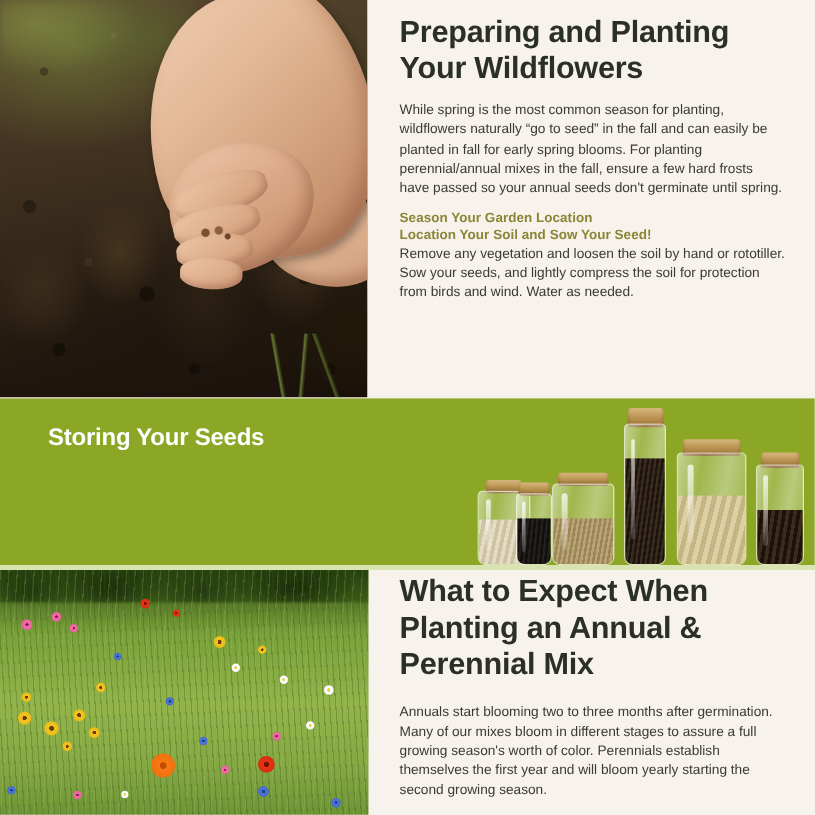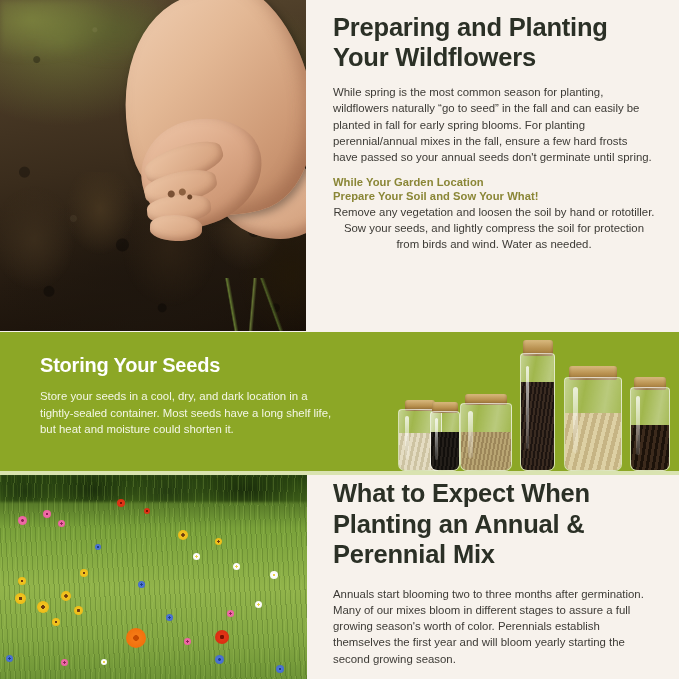--- a/index.html
+++ b/index.html
@@ -132,21 +132,21 @@
     margin-bottom:12px;
   }
   .sub{
     font-size:11.2px; font-weight:700; color:#8A8636;
     letter-spacing:.05px; margin-bottom:2px;
   }
   p.body{
     font-size:11.4px; line-height:1.42; color:#3C3A35;
     margin-bottom:11px;
   }
-  p.body.last{ margin-bottom:0;text-align:center; }
+  p.body.last{ margin-bottom:0; }
 
   
   #green-band{
     left:0; top:332px; width:679px; height:139px;
     background:#8CA726;
     overflow:hidden;
   }
   #green-stripe{
     left:0; top:471px; width:679px; height:4px;
     background:#D9E3B0;
@@ -277,33 +277,32 @@
   </div>
 
   <div class="panel" id="section1-text">
     <h1 class="title">Preparing and Planting Your Wildflowers</h1>
 
     <div>
       <p class="body">While spring is the most common season for planting, wildflowers naturally “go to seed” in the fall and can easily be planted in fall for early spring blooms. For planting perennial/annual mixes in the fall, ensure a few hard frosts have passed so your annual seeds don't germinate until spring.</p>
     </div>
 
     <div>
-      <div class="sub">While Your Garden Location</div>
+      <div class="sub">Season Your Garden Location</div>
     </div>
 
     <div>
-      <div class="sub">Prepare Your Soil and Sow Your What!</div>
+      <div class="sub">Location Your Soil and Sow Your Seed!</div>
       <p class="body last">Remove any vegetation and loosen the soil by hand or rototiller. Sow your seeds, and lightly compress the soil for protection from birds and wind. Water as needed.</p>
     </div>
   </div>
 
   <div class="panel" id="green-band">
     <div id="storing-text">
       <h2 class="title2">Storing Your Seeds</h2>
-      <p class="body-light">Store your seeds in a cool, dry, and dark location in a tightly-sealed container. Most seeds have a long shelf life, but heat and moisture could shorten it.</p>
     </div>
 
     <div id="jars">
       <div class="jar" id="jar1">
         <div class="cork"></div>
         <div class="glass">
           <div class="fill"></div>
           <div class="shine"></div>
         </div>
       </div>

